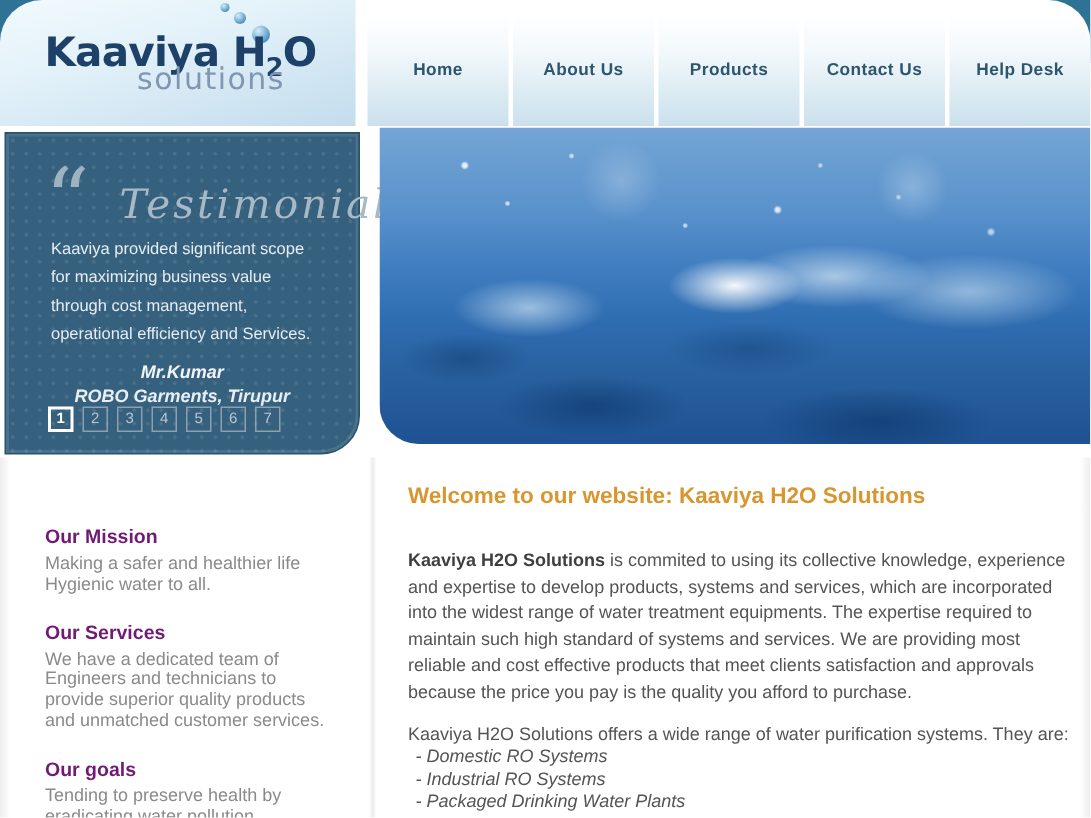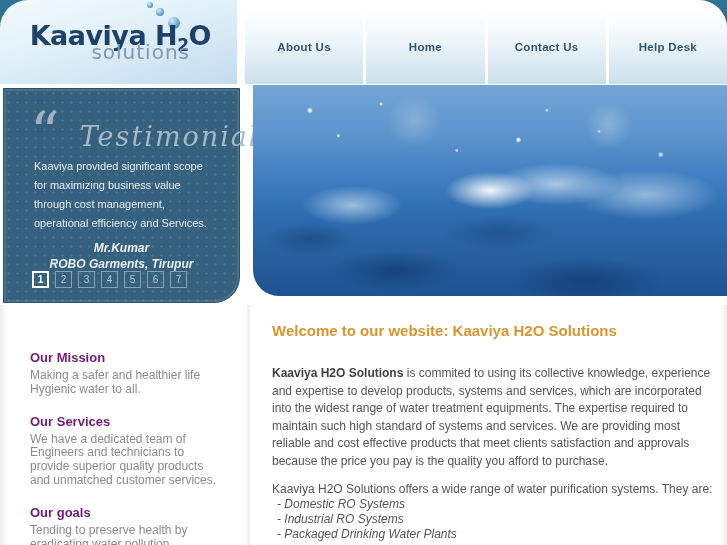--- a/index.html
+++ b/index.html
@@ -120,22 +120,23 @@
   <div class="header">
     <div class="logo-box">
       <span class="droplet d1"></span>
       <span class="droplet d2"></span>
       <span class="droplet d3"></span>
       <div class="logo-title"><span>Kaaviya H</span><sub>2</sub><span>O</span></div>
       <div class="logo-tagline">solutions</div>
     </div>
 
     <nav class="nav">
+      <a class="nav-item">Home</a>
       <a class="nav-item">About Us</a>
-      <a class="nav-item">Home</a>
+      <a class="nav-item">Products</a>
       <a class="nav-item">Contact Us</a>
       <a class="nav-item">Help Desk</a>
     </nav>
   </div>
 
   <div class="edge-left"></div>
   <div class="v-divider"></div>
   <div class="edge-right"></div>
 
   <aside>

